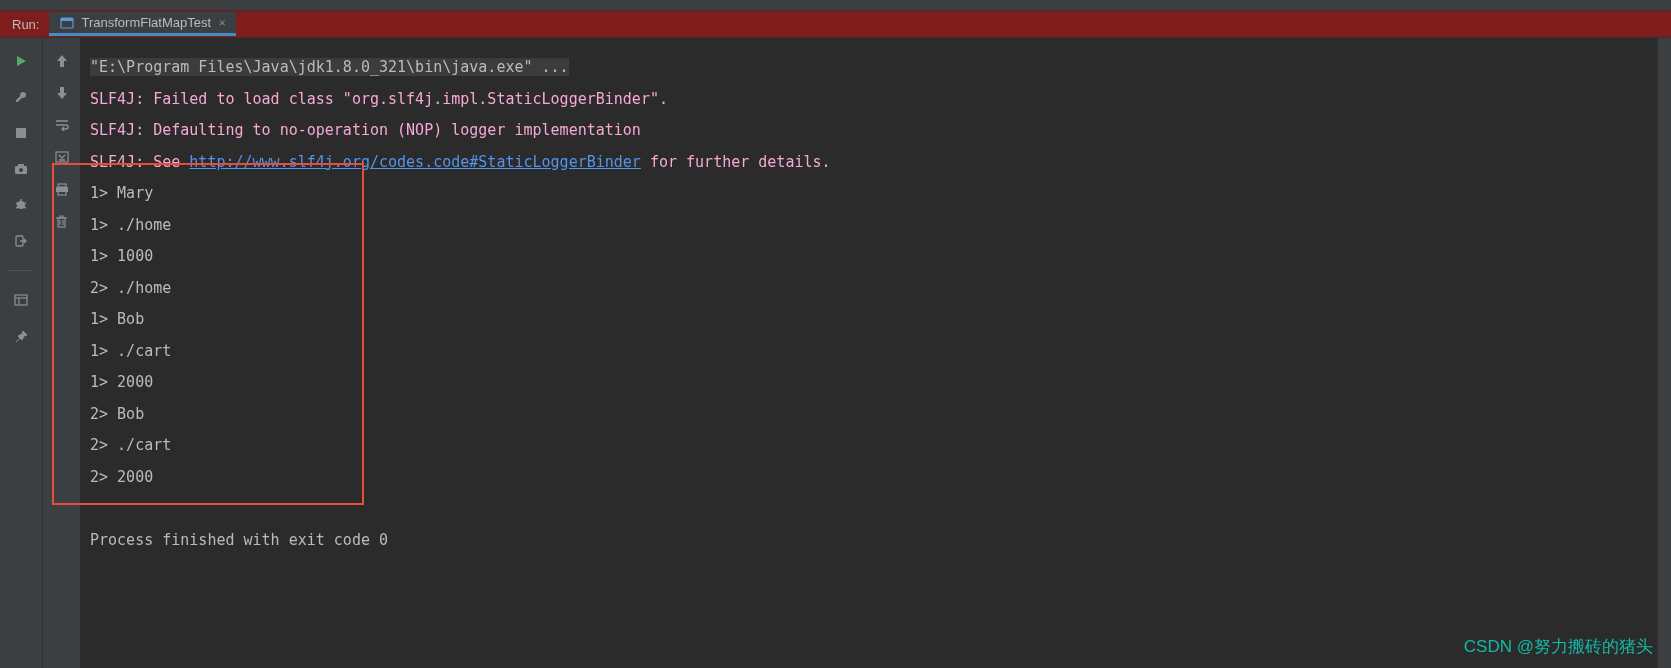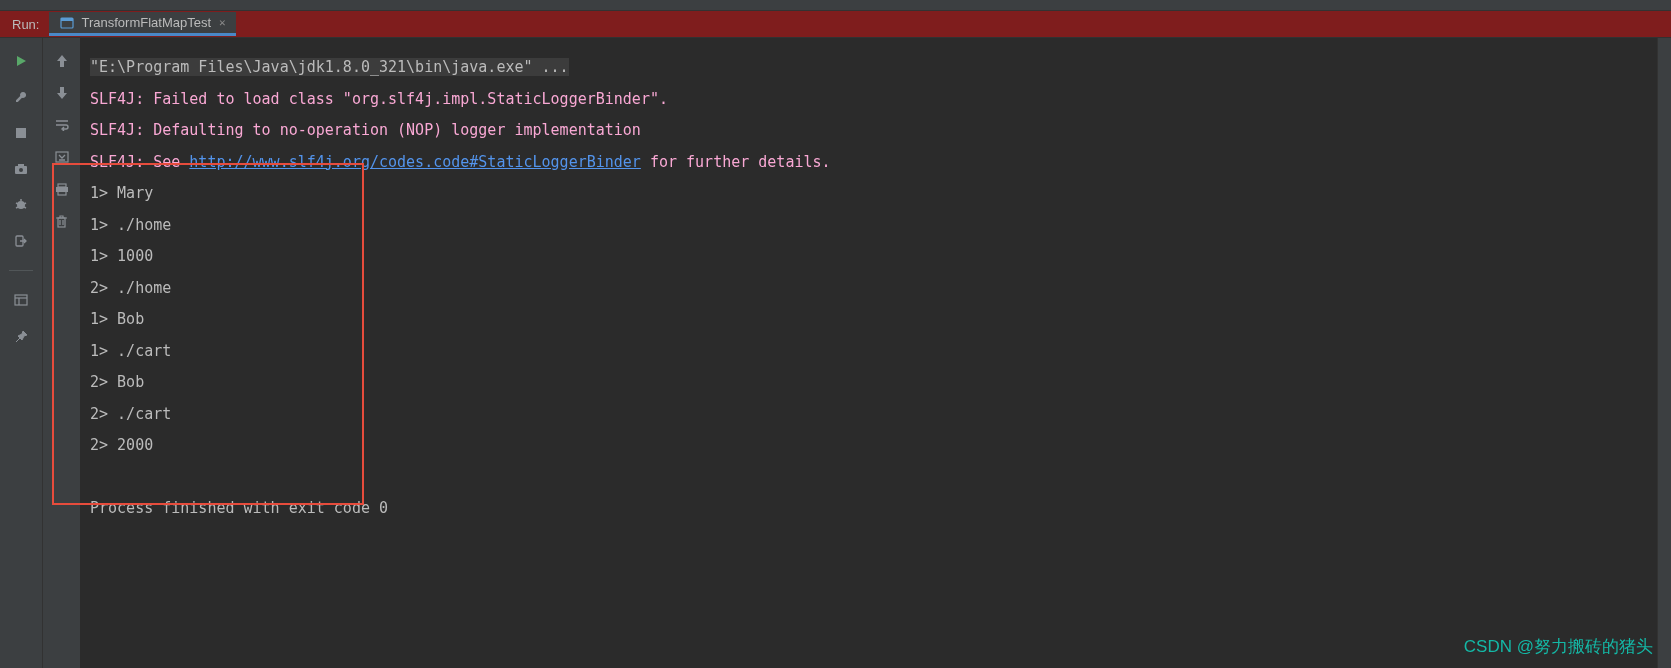--- a/index.html
+++ b/index.html
@@ -264,20 +264,21 @@
     <div class="console-line"><span class="cmd-bg">"E:\Program Files\Java\jdk1.8.0_321\bin\java.exe" ...</span></div>
     <div class="console-line slf4j-err">SLF4J: Failed to load class "org.slf4j.impl.StaticLoggerBinder".</div>
     <div class="console-line slf4j-err">SLF4J: Defaulting to no-operation (NOP) logger implementation</div>
     <div class="console-line"><span class="slf4j-err">SLF4J: See </span><a class="slf4j-link">http://www.slf4j.org/codes.code#StaticLoggerBinder</a><span class="slf4j-err"> for further details.</span></div>
     <div class="console-line">1&gt; Mary</div>
     <div class="console-line">1&gt; ./home</div>
     <div class="console-line">1&gt; 1000</div>
     <div class="console-line">2&gt; ./home</div>
     <div class="console-line">1&gt; Bob</div>
     <div class="console-line">1&gt; ./cart</div>
+    <div class="console-line">1&gt; 2000</div>
     <div class="console-line">2&gt; Bob</div>
     <div class="console-line">2&gt; ./cart</div>
     <div class="console-line">2&gt; 2000</div>
     <div class="console-line">&nbsp;</div>
     <div class="console-line">Process finished with exit code 0</div>
   </div>
 
   <div class="scroll-gutter"></div>
 
   <div class="red-box"></div>

